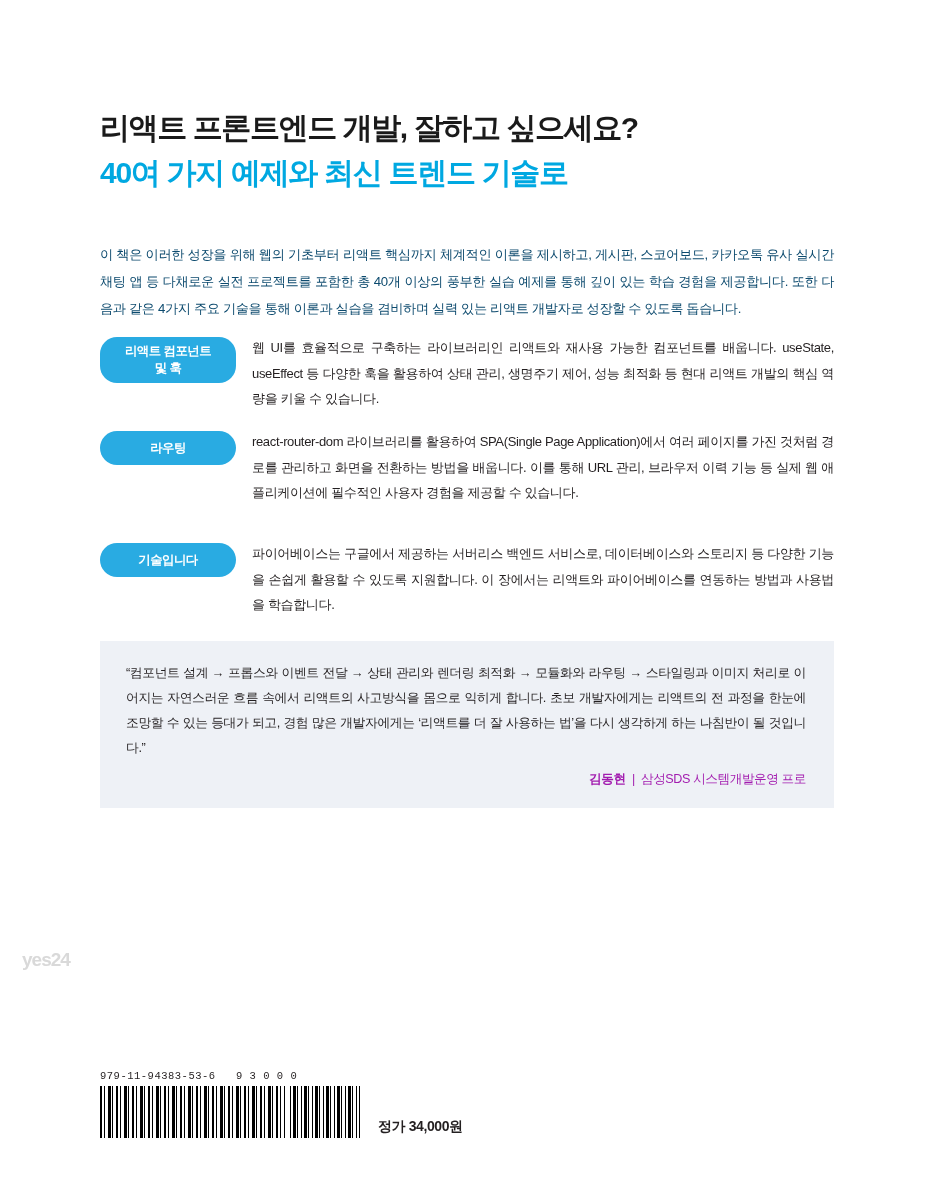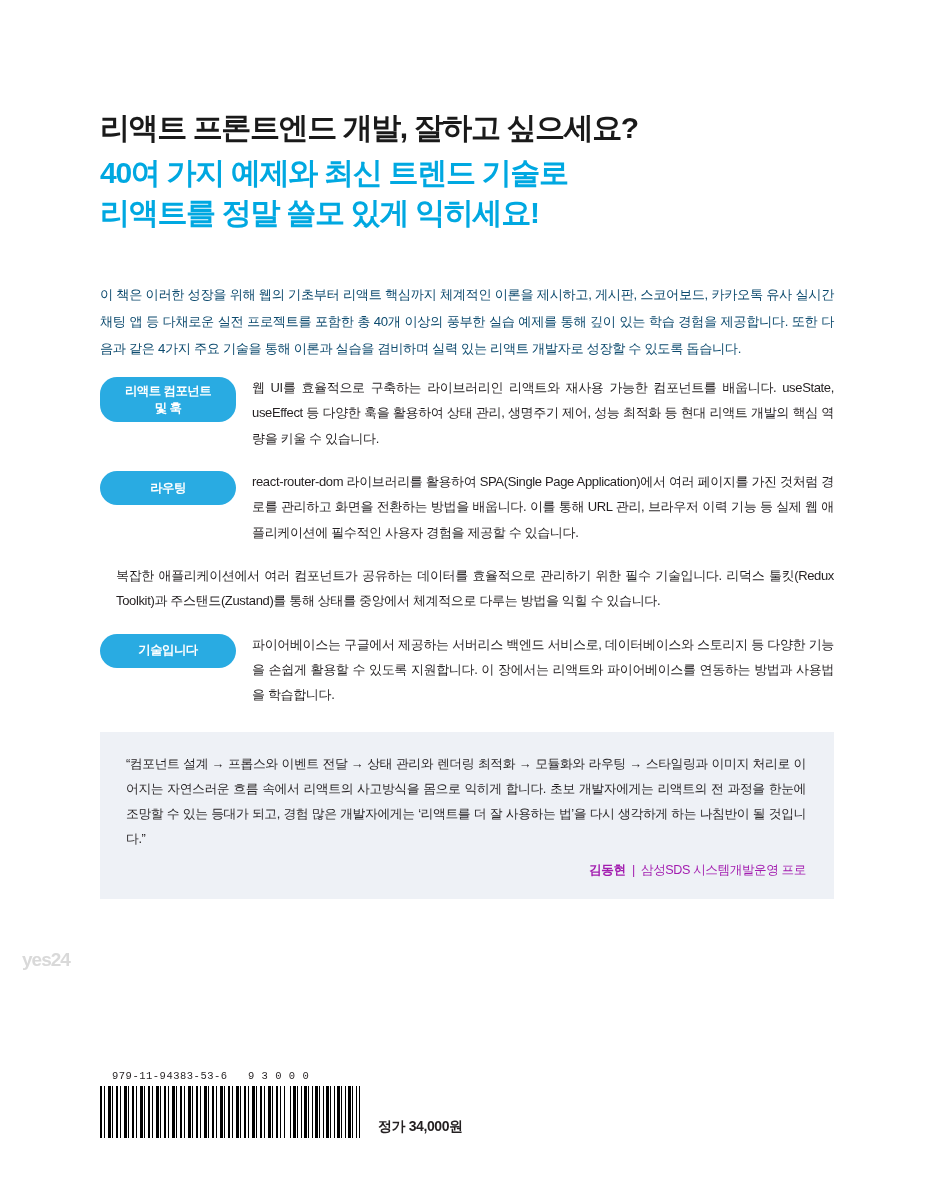--- a/index.html
+++ b/index.html
@@ -142,21 +142,20 @@
     top: 1070px;
     width: 420px;
   }
   .isbn-digits {
     font-family: "Liberation Mono", "DejaVu Sans Mono", monospace;
     font-size: 10.5px;
     letter-spacing: 0.5px;
     color: #231f20;
     margin-bottom: 4px;
     white-space: pre;
-    margin-left: 12px;
   }
   .barcode-wrap {
     display: flex;
     align-items: flex-end;
   }
   .barcode {
     width: 185px;
     height: 52px;
     background-image: repeating-linear-gradient(
       to right,
@@ -208,21 +207,20 @@
 <body>
 
 <div class="page">
 
   <div class="content">
 
     <h1 class="headline-main">리액트 프론트엔드 개발, 잘하고 싶으세요?</h1>
 
     <h2 class="headline-sub">
       <span class="line">40여 가지 예제와 최신 트렌드 기술로</span>
-      <span class="line">리액트를 정말 쓸모 있게 익히세요!</span>
     </h2>
 
     <p class="intro">이 책은 이러한 성장을 위해 웹의 기초부터 리액트 핵심까지 체계적인 이론을 제시하고, 게시판, 스코어보드, 카카오톡 유사 실시간 채팅 앱 등 다채로운 실전 프로젝트를 포함한 총 40개 이상의 풍부한 실습 예제를 통해 깊이 있는 학습 경험을 제공합니다. 또한 다음과 같은 4가지 주요 기술을 통해 이론과 실습을 겸비하며 실력 있는 리액트 개발자로 성장할 수 있도록 돕습니다.</p>
 
     <div class="features">
 
       <div class="feature-row">
         <div class="feature-tag two-line">
           <span class="tag-text">리액트 컴포넌트
 및 훅</span>
@@ -231,21 +229,20 @@
       </div>
 
       <div class="feature-row">
         <div class="feature-tag">
           <span class="tag-text">라우팅</span>
         </div>
         <div class="feature-desc">react-router-dom 라이브러리를 활용하여 SPA(Single Page Application)에서 여러 페이지를 가진 것처럼 경로를 관리하고 화면을 전환하는 방법을 배웁니다. 이를 통해 URL 관리, 브라우저 이력 기능 등 실제 웹 애플리케이션에 필수적인 사용자 경험을 제공할 수 있습니다.</div>
       </div>
 
       <div class="feature-row">
-        <div class="feature-desc">복잡한 애플리케이션에서 여러 컴포넌트가 공유하는 데이터를 효율적으로 관리하기 위한 필수 기술입니다. 리덕스 툴킷(Redux Toolkit)과 주스탠드(Zustand)를 통해 상태를 중앙에서 체계적으로 다루는 방법을 익힐 수 있습니다.</div>
       </div>
 
       <div class="feature-row">
         <div class="feature-tag">
           <span class="tag-text">기술입니다</span>
         </div>
         <div class="feature-desc">파이어베이스는 구글에서 제공하는 서버리스 백엔드 서비스로, 데이터베이스와 스토리지 등 다양한 기능을 손쉽게 활용할 수 있도록 지원합니다. 이 장에서는 리액트와 파이어베이스를 연동하는 방법과 사용법을 학습합니다.</div>
       </div>
 
     </div>

